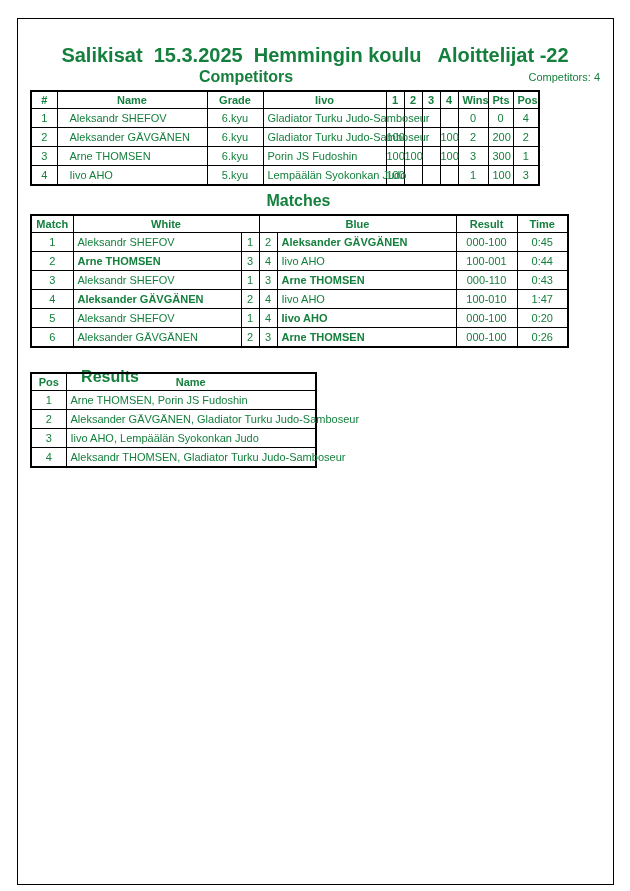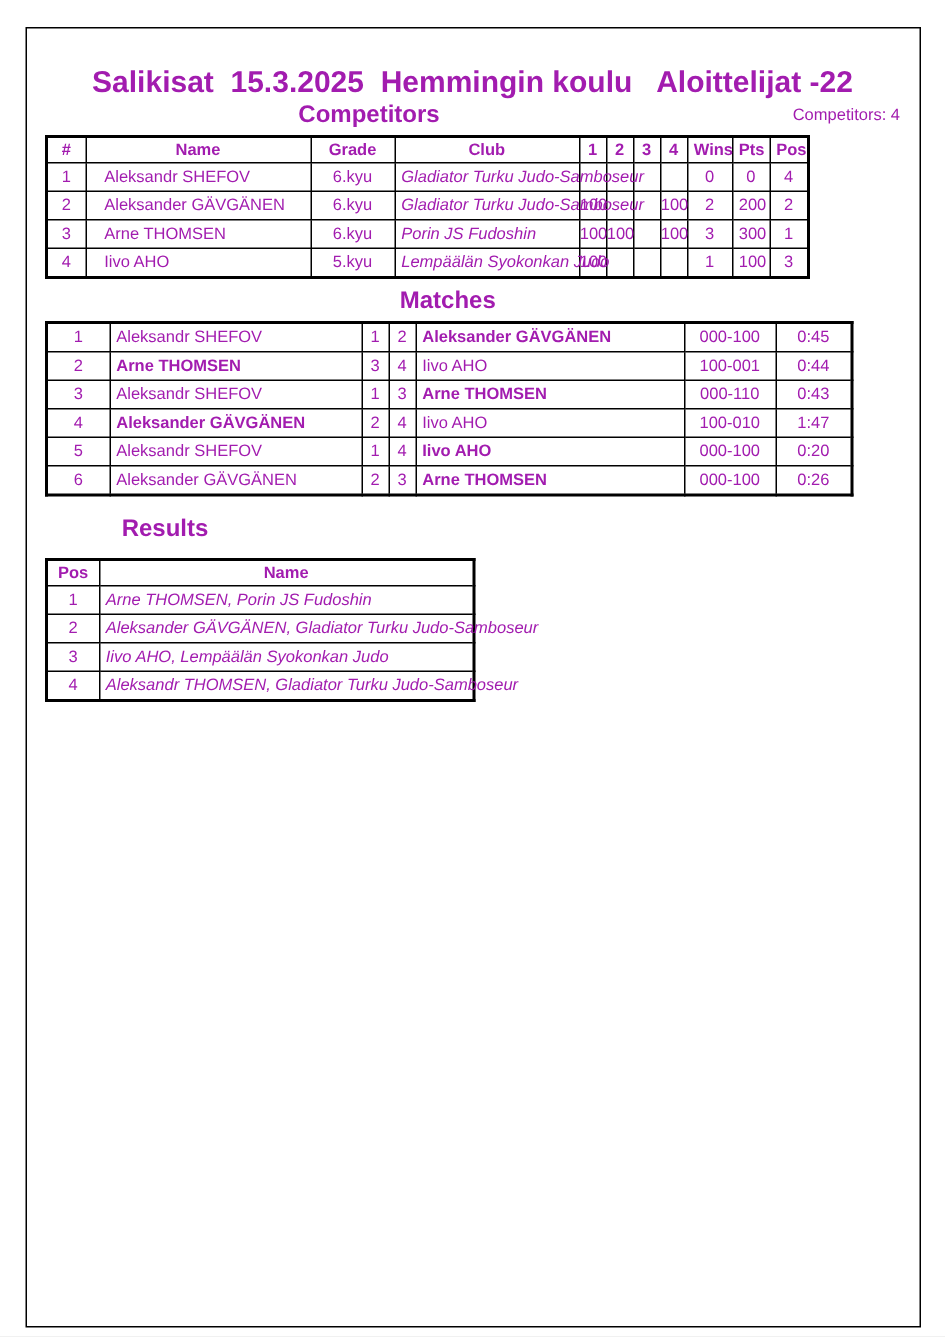--- a/index.html
+++ b/index.html
@@ -2,21 +2,21 @@
 <html><head>
 <meta charset="utf-8">
 <style>
   html, body { margin: 0; padding: 0; background: #e8e8e8; }
   .page {
     position: relative;
     width: 630px;
     height: 891px;
     background: #ffffff;
     font-family: "Liberation Sans", sans-serif;
-    color: #a21caf;
+    color: #15803d;
     overflow: hidden;
     margin: 0 auto;
   }
   .frame {
     position: absolute;
     left: 17px; top: 18px;
     width: 595px; height: 865px;
     border: 1px solid #000;
   }
   .title {
@@ -29,21 +29,21 @@
     white-space: pre;
   }
   .sec-heading {
     position: absolute;
     font-size: 16px;
     font-weight: bold;
     text-align: center;
   }
   #competitors-heading { top: 68px; left: 30px; width: 432px; }
   #matches-heading     { top: 192px; left: 30px; width: 537px; }
-  #results-heading     { top: 344px; left: 30px; width: 160px; }
+  #results-heading     { top: 368px; left: 30px; width: 160px; }
   #competitors-count {
     position: absolute;
     top: 71px; right: 30px;
     font-size: 11px;
   }
   table {
     position: absolute;
     left: 30px;
     border-collapse: collapse;
     table-layout: fixed;
@@ -59,21 +59,21 @@
     white-space: nowrap;
     overflow: visible;
     height: 18px;
     vertical-align: middle;
     text-align: left;
   }
   th { font-weight: bold; text-align: center; height: 16px; }
   td.c { text-align: center; }
   td.m { padding: 0; text-align: center; }
   td.name-indent { padding-left: 12px; }
-  td.overflow-cell { overflow: visible; font-style: italic; }
+  td.overflow-cell { overflow: visible; }
   .b { font-weight: bold; }
 </style>
 </head>
 <body>
 
 <div class="page">
   <div class="frame"></div>
 
   <div class="title">Salikisat  15.3.2025  Hemmingin koulu   Aloittelijat -22</div>
 
@@ -92,21 +92,21 @@
         <col style="width:18px">
       <col style="width:30px">
         <col style="width:25px">
         <col style="width:26px">
     </colgroup>
     <tbody>
         <tr>
       <th>#</th>
       <th>Name</th>
       <th>Grade</th>
-      <th>Club</th>
+      <th>Iivo</th>
       <th>1</th>
       <th>2</th>
       <th>3</th>
       <th>4</th>
       <th>Wins</th>
       <th>Pts</th>
       <th>Pos</th>
     </tr>
     <tr>
       <td class="c">1</td>
@@ -169,20 +169,27 @@
     <colgroup>
       <col style="width:42px">
         <col style="width:168px">
         <col style="width:18px">
         <col style="width:18px">
       <col style="width:179px">
         <col style="width:61px">
         <col style="width:51px">
     </colgroup>
     <tbody>
+        <tr>
+      <th>Match</th>
+      <th colspan="2">White</th>
+      <th colspan="2">Blue</th>
+      <th>Result</th>
+      <th>Time</th>
+    </tr>
     <tr>
       <td class="c">1</td>
       <td>Aleksandr SHEFOV</td>
       <td class="m">1</td>
       <td class="m">2</td>
       <td class="b">Aleksander GÄVGÄNEN</td>
       <td class="c">000-100</td>
       <td class="c">0:45</td>
     </tr>
     <tr>

